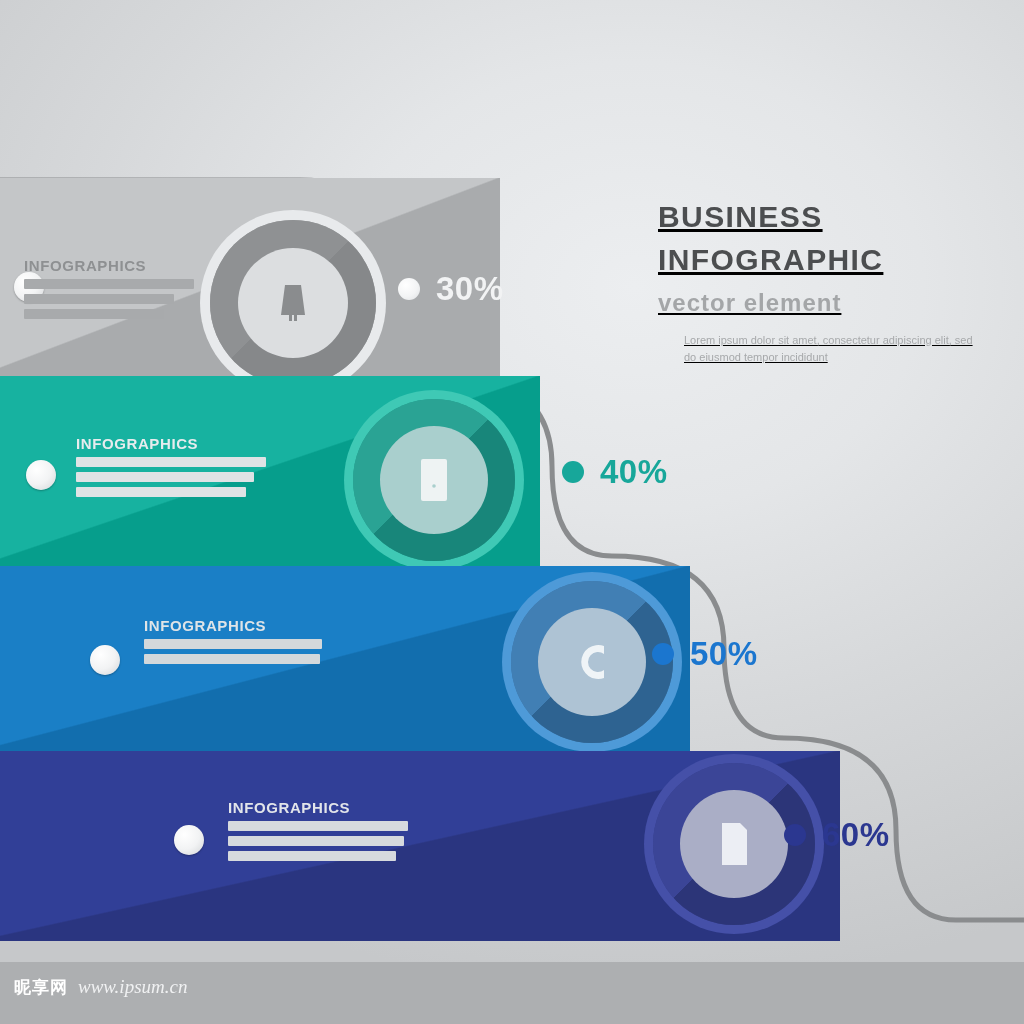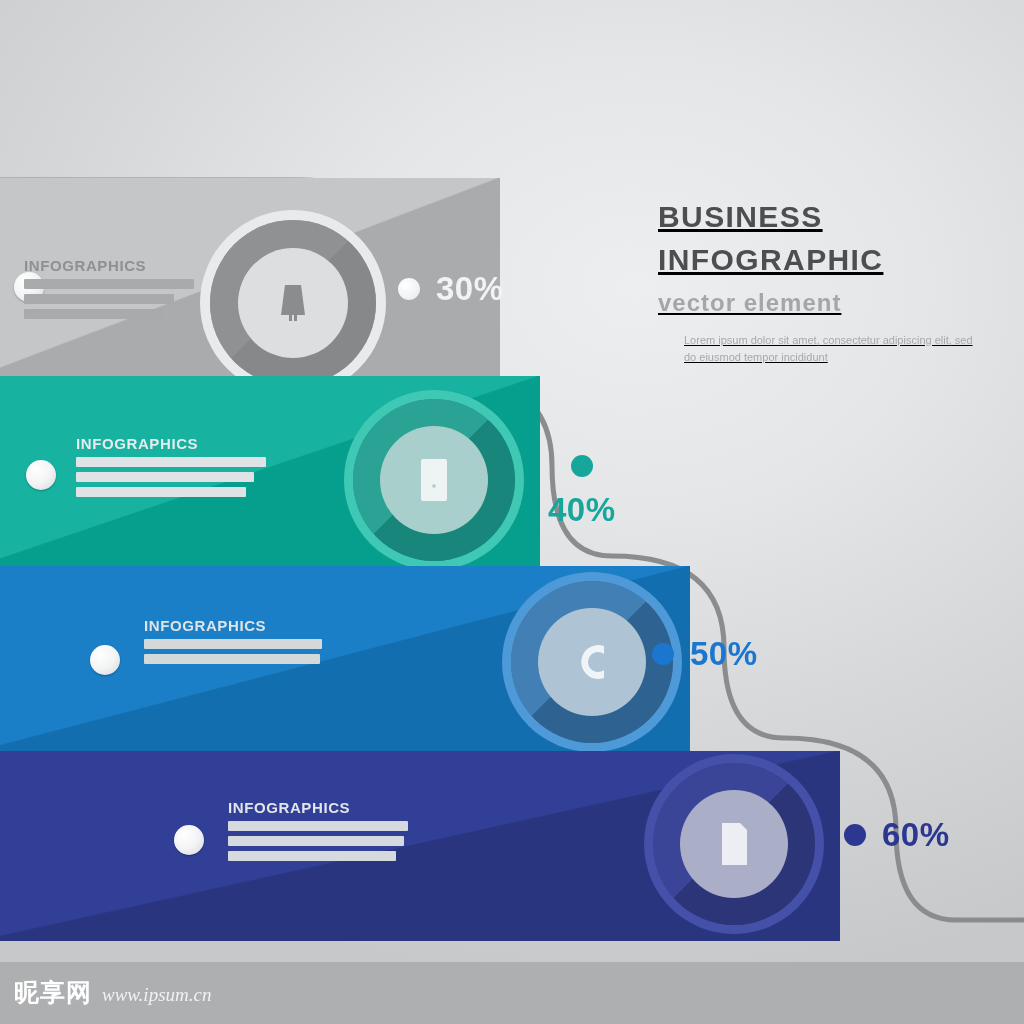--- a/index.html
+++ b/index.html
@@ -93,29 +93,29 @@
 
   
   .pct{position:absolute;display:flex;align-items:center;gap:16px;}
   .pct .dot{width:22px;height:22px;border-radius:50%;}
   .pct .val{font-weight:bold;font-size:33px;letter-spacing:.5px;line-height:1;}
 
   #pct1{left:398px;top:272px;}
   #pct1 .dot{background:radial-gradient(circle at 36% 32%,#ffffff 0%,#f3f4f5 55%,#dfe1e3 100%);}
   #pct1 .val{color:#f2f3f4;}
 
-  #pct2{left:548px;top:455px;flex-direction:column;}
+  #pct2{left:562px;top:455px;}
   #pct2 .dot{background:#17a79a;}
   #pct2 .val{color:#17a79a;}
 
   #pct3{left:652px;top:637px;}
   #pct3 .dot{background:#1b76cf;}
   #pct3 .val{color:#1b76cf;}
 
-  #pct4{left:844px;top:818px;text-align:right;}
+  #pct4{left:784px;top:818px;text-align:right;}
   #pct4 .dot{background:#2b3790;}
   #pct4 .val{color:#2b3790;}
 
   
   #header{position:absolute;left:658px;top:196px;width:320px;text-decoration:underline;}
   #header .t1,#header .t2{
     font-weight:bold;font-size:30px;letter-spacing:1.4px;color:#4c4e50;line-height:1.42;
   }
   #header .sub{
     font-weight:bold;font-size:24px;letter-spacing:1px;color:#a4a6a8;
@@ -123,21 +123,21 @@
   }
   #header .lorem{
     margin-top:14px;font-size:11px;color:#a7a9ab;line-height:1.55;
     text-align:left;padding-left:26px;
   }
 
   
   #footer{position:absolute;left:0;bottom:0;width:1024px;height:62px;background:#adafb1;}
   #wm{position:absolute;left:14px;top:14px;display:flex;align-items:baseline;gap:10px;}
   #wm .cn{
-    font-weight:bold;font-size:25px;color:#ffffff;letter-spacing:1px;
+    font-weight:bold;font-size:17px;color:#ffffff;letter-spacing:1px;
     font-family:Liberation Sans, sans-serif;
   }
   #wm .url{font-style:italic;font-size:19px;color:#f0f1f2;font-family:"Liberation Serif", serif;}
   #idtag{
     position:absolute;right:6px;top:22px;background:#9b9d9f;color:#f2f3f4;
     font-size:13px;padding:2px 6px;letter-spacing:.2px;
   }
 </style>
 </head>
 <body>

